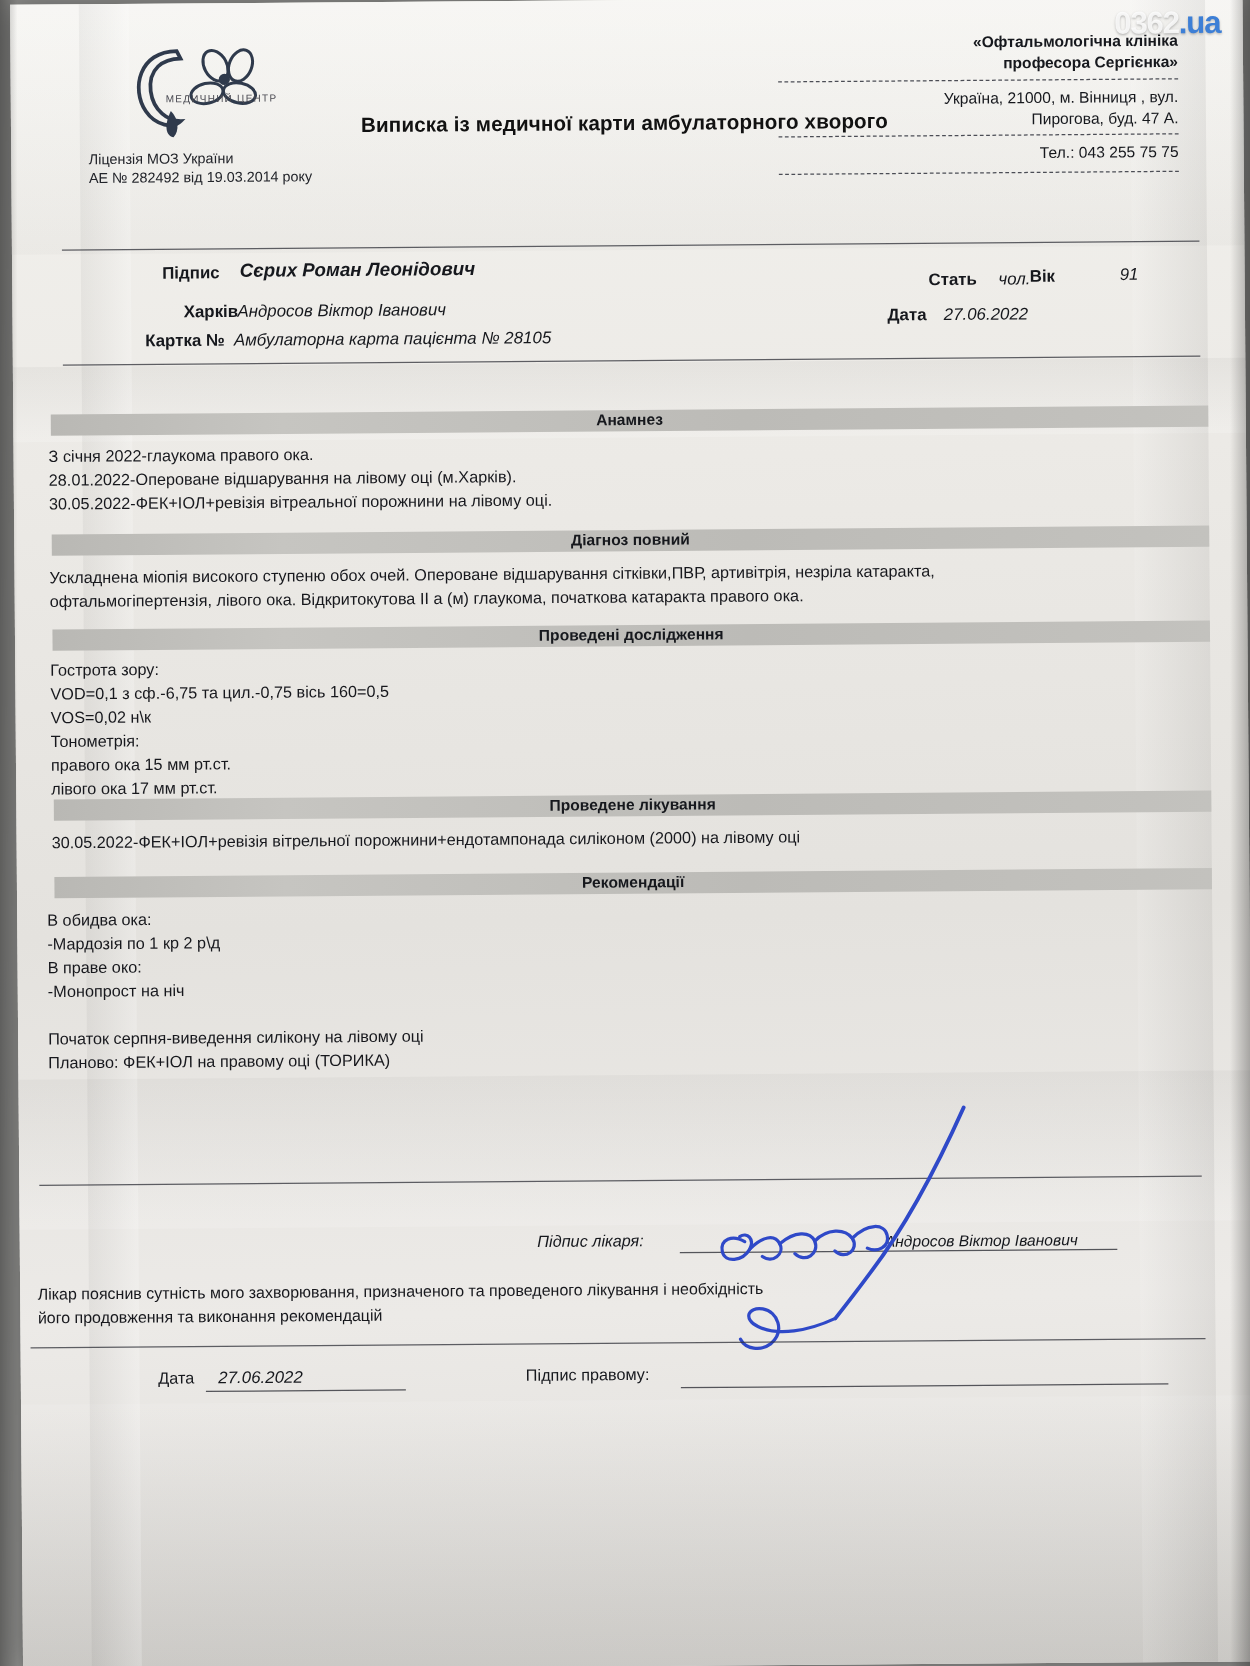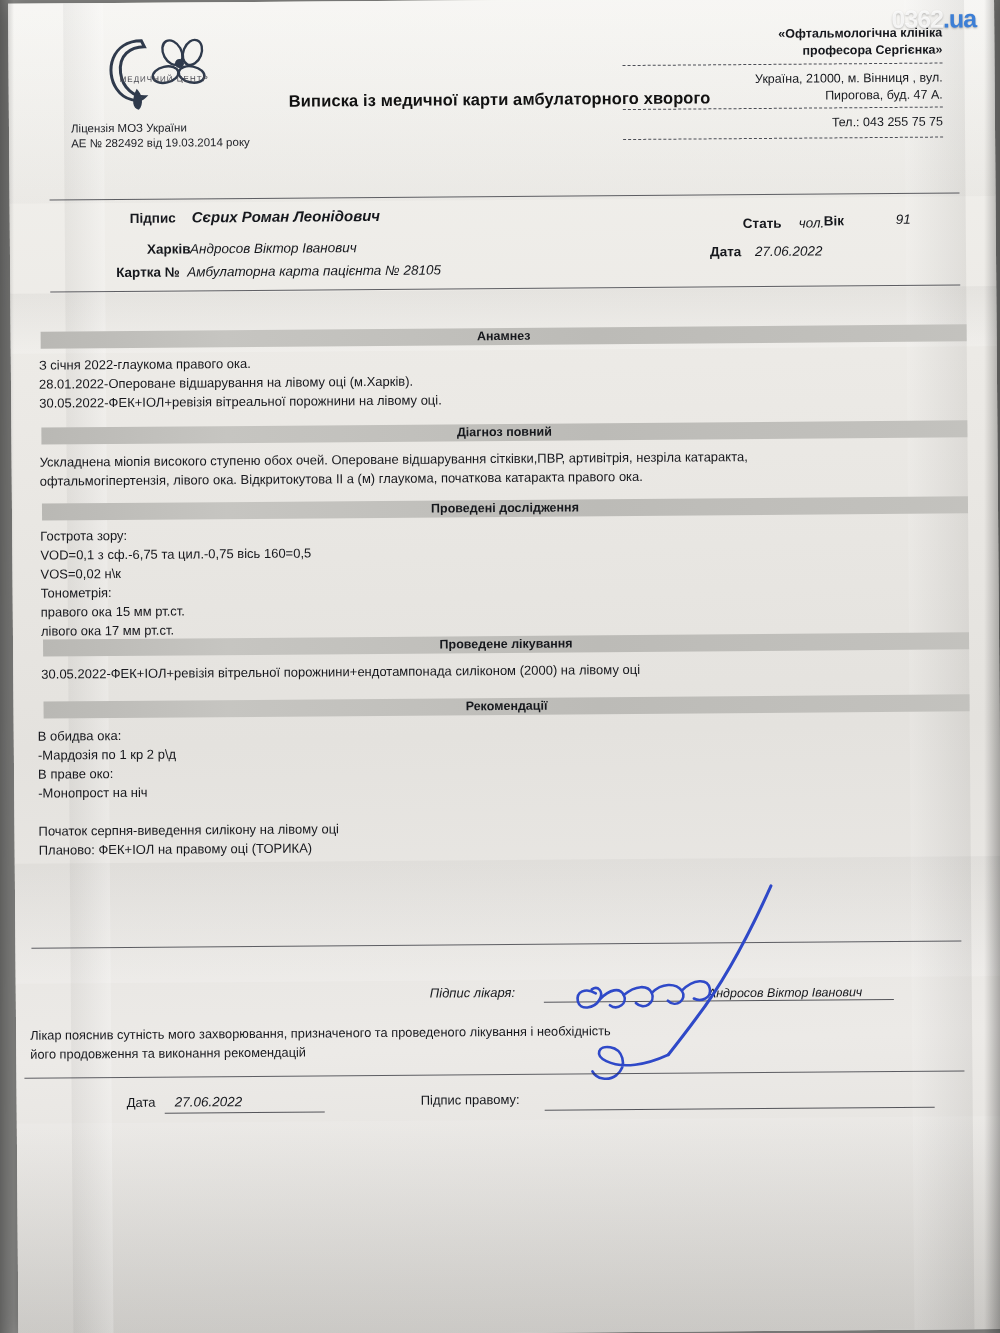--- a/index.html
+++ b/index.html
@@ -87,21 +87,21 @@
   .logo {
     position: absolute;
     left: 78px;
     top: 28px;
     width: 150px;
     height: 80px;
   }
   .logo svg { display: block; }
   .logo-caption {
     position: absolute;
-    left: 111px;
+    left: 124px;
     top: 72px;
     font-size: 8px;
     letter-spacing: 1px;
     color: #4a4a52;
   }
   .license {
     position: absolute;
     left: 62px;
     top: 118px;
     font-size: 11.5px;

